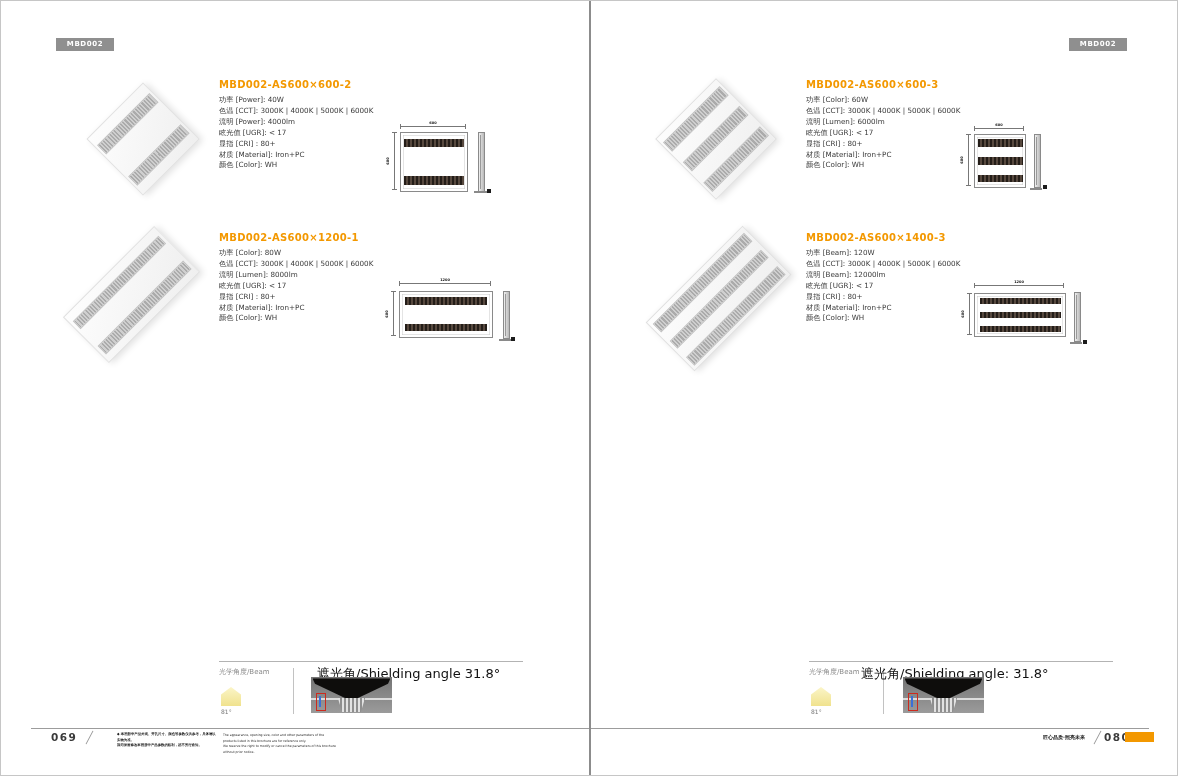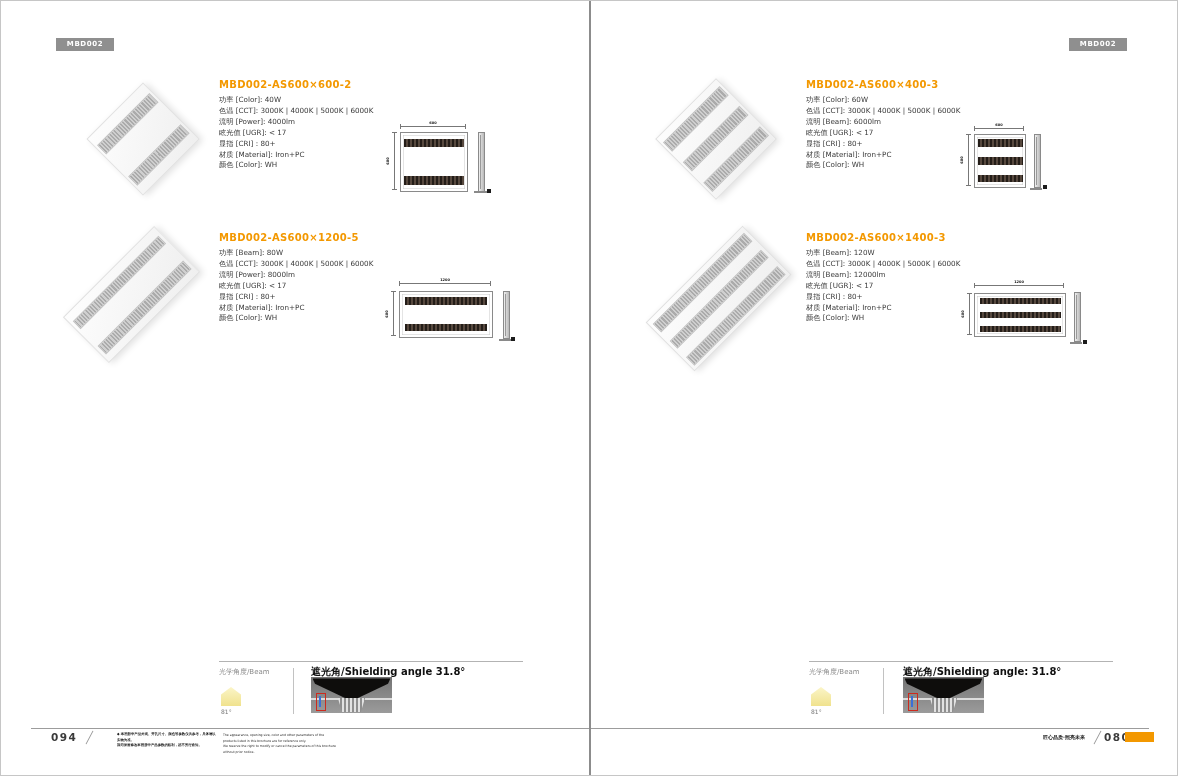--- a/index.html
+++ b/index.html
@@ -34,21 +34,21 @@
   .side:after{content:"";position:absolute;left:1px;top:2px;bottom:2px;width:1px;background:#999;}
   .side-base{position:absolute;height:2px;background:#8a8a8a;}
   .side-box{position:absolute;width:4px;height:4px;background:#1c1c1c;}
   
   .rule{position:absolute;height:1px;background:#b3b3b3;}
   .beam-label{position:absolute;font-size:7px;color:#8a8a8a;white-space:nowrap;}
   .beam-icon{position:absolute;width:20px;height:19px;background:linear-gradient(180deg,#fbf5c8,#f0e28e);
     clip-path:polygon(50% 0,100% 40%,100% 100%,0 100%,0 40%);}
   .beam-angle{position:absolute;font-size:6px;color:#777;}
   .vdiv{position:absolute;width:1px;background:#c2c2c2;}
-  .shield-title{position:absolute;font-size:10px;font-weight:bold;color:#111;white-space:nowrap;}
+  .shield-title{position:absolute;font-size:13px;font-weight:normal;color:#111;white-space:nowrap;margin-left:6px;}
   .shield-photo{position:absolute;width:81px;height:36px;background:linear-gradient(180deg,#747474,#9b9b9b);overflow:hidden;}
   .sp-baffle{position:absolute;left:2%;top:4%;width:96%;height:58%;background:#0e0d0c;
     clip-path:polygon(0 0,100% 0,97% 25%,55% 100%,45% 100%,3% 25%);}
   .sp-line{position:absolute;left:0;top:58%;width:100%;height:2px;background:#dcdcdc;}
   .sp-louver{position:absolute;left:33%;top:57%;width:34%;height:40%;
     background:repeating-linear-gradient(90deg,#e2e2e2 0 2px,#8f8f8f 2px 4px);
     clip-path:polygon(0 0,100% 0,84% 100%,16% 100%);}
   .sp-redbox{position:absolute;left:6%;top:45%;width:10%;height:44%;border:1px solid #cc2a1e;}
   .sp-bluemark{position:absolute;left:10%;top:52%;width:2px;height:11px;background:#3a6fd8;}
   
@@ -66,21 +66,21 @@
 <div class="canvas">
 
   <div class="badge" style="left:55px;top:37px;">MBD002</div>
 
   <div class="photo" style="left:102px;top:98px;width:78px;height:78px;">
     <div class="strip" style="top:14%;height:14%;"></div>
     <div class="strip" style="top:70%;height:14%;"></div>
   </div>
   <div class="product-title" style="left:218px;top:78px;">MBD002-AS600×600-2</div>
   <div class="specs" style="left:218px;top:94px;">
-    <div>功率  [Color]: 40W</div>
+    <div>功率  [Power]: 40W</div>
     <div>色温  [CCT]: 3000K | 4000K | 5000K | 6000K</div>
     <div>流明  [Power]: 4000lm</div>
     <div>眩光值  [UGR]: &lt; 17</div>
     <div>显指  [CRI] : 80+</div>
     <div>材质  [Material]: Iron+PC</div>
     <div>颜色  [Color]: WH</div>
   </div>
   <div class="drawing" style="left:390px;top:120px;width:110px;height:80px;">
     <div class="dim-h" style="left:9px;top:5px;width:66px;">
       <span class="dim-label">600</span>
@@ -94,25 +94,25 @@
     </div>
     <div class="side" style="left:87px;top:11px;height:58px;"></div>
     <div class="side-base" style="left:83px;top:70px;width:13px;"></div>
     <div class="side-box" style="left:96px;top:68px;"></div>
   </div>
 
   <div class="photo" style="left:66px;top:261px;width:127px;height:63px;">
     <div class="strip" style="top:14%;height:15%;"></div>
     <div class="strip" style="top:70%;height:15%;"></div>
   </div>
-  <div class="product-title" style="left:218px;top:231px;">MBD002-AS600×1200-5</div>
+  <div class="product-title" style="left:218px;top:231px;">MBD002-AS600×1200-1</div>
   <div class="specs" style="left:218px;top:247px;">
-    <div>功率  [Beam]: 80W</div>
-    <div>色温  [CCT]: 3000K | 4000K | 5000K | 6000K</div>
-    <div>流明  [Power]: 8000lm</div>
+    <div>功率  [Color]: 80W</div>
+    <div>色温  [CCT]: 3000K | 4000K | 5000K | 6000K</div>
+    <div>流明  [Lumen]: 8000lm</div>
     <div>眩光值  [UGR]: &lt; 17</div>
     <div>显指  [CRI] : 80+</div>
     <div>材质  [Material]: Iron+PC</div>
     <div>颜色  [Color]: WH</div>
   </div>
   <div class="drawing" style="left:390px;top:276px;width:132px;height:72px;">
     <div class="dim-h" style="left:8px;top:6px;width:92px;">
       <span class="dim-label">1200</span>
     </div>
     <div class="dim-v" style="left:2px;top:14px;height:45px;">
@@ -135,45 +135,45 @@
   <div class="shield-title" style="left:310px;top:664px;">遮光角/Shielding angle 31.8°</div>
   <div class="shield-photo" style="left:310px;top:676px;">
     <div class="sp-baffle"></div>
     <div class="sp-line"></div>
     <div class="sp-louver"></div>
     <div class="sp-redbox"></div>
     <div class="sp-bluemark"></div>
   </div>
 
   <div class="footer-rule"></div>
-  <div class="page-number" style="left:50px;top:730px;">094</div>
+  <div class="page-number" style="left:50px;top:730px;">069</div>
   <div class="slash" style="left:88px;top:729px;"></div>
   <div class="fineprint-cn" style="left:116px;top:731px;">
     <div>◆ 本画册中产品外观、开孔尺寸、颜色等参数仅供参考，具体请以实物为准。</div>
     <div>我司保留修改本画册中产品参数的权利，恕不另行通知。</div>
   </div>
   <div class="fineprint-en" style="left:222px;top:732px;">
     <div>The appearance, opening size, color and other parameters of the products listed in this brochure are for reference only.</div>
     <div>We reserve the right to modify or cancel the parameters of this brochure without prior notice.</div>
   </div>
 
   <div class="page-divider"></div>
 
   <div class="badge" style="left:1068px;top:37px;">MBD002</div>
 
   <div class="photo" style="left:672px;top:95px;width:84px;height:84px;">
     <div class="strip" style="top:8%;height:13%;"></div>
     <div class="strip" style="top:42%;height:13%;"></div>
     <div class="strip" style="top:76%;height:13%;"></div>
   </div>
-  <div class="product-title" style="left:805px;top:78px;">MBD002-AS600×400-3</div>
+  <div class="product-title" style="left:805px;top:78px;">MBD002-AS600×600-3</div>
   <div class="specs" style="left:805px;top:94px;">
     <div>功率  [Color]: 60W</div>
     <div>色温  [CCT]: 3000K | 4000K | 5000K | 6000K</div>
-    <div>流明  [Beam]: 6000lm</div>
+    <div>流明  [Lumen]: 6000lm</div>
     <div>眩光值  [UGR]: &lt; 17</div>
     <div>显指  [CRI] : 80+</div>
     <div>材质  [Material]: Iron+PC</div>
     <div>颜色  [Color]: WH</div>
   </div>
   <div class="drawing" style="left:965px;top:120px;width:95px;height:80px;">
     <div class="dim-h" style="left:8px;top:7px;width:50px;">
       <span class="dim-label">600</span>
     </div>
     <div class="dim-v" style="left:2px;top:13px;height:52px;">
@@ -219,21 +219,21 @@
     <div class="side" style="left:106px;top:13px;height:48px;"></div>
     <div class="side-base" style="left:102px;top:63px;width:12px;"></div>
     <div class="side-box" style="left:115px;top:61px;"></div>
   </div>
 
   <div class="rule" style="left:808px;top:660px;width:304px;"></div>
   <div class="beam-label" style="left:808px;top:666px;">光学角度/Beam</div>
   <div class="beam-icon" style="left:810px;top:686px;"></div>
   <div class="beam-angle" style="left:810px;top:707px;">81°</div>
   <div class="vdiv" style="left:882px;top:667px;height:46px;"></div>
-  <div class="shield-title" style="left:902px;top:664px;">遮光角/Shielding angle: 31.8°</div>
+  <div class="shield-title" style="left:854px;top:664px;">遮光角/Shielding angle: 31.8°</div>
   <div class="shield-photo" style="left:902px;top:676px;">
     <div class="sp-baffle"></div>
     <div class="sp-line"></div>
     <div class="sp-louver"></div>
     <div class="sp-redbox"></div>
     <div class="sp-bluemark"></div>
   </div>
 
   <div class="slogan" style="left:1042px;top:733px;">匠心品质·照亮未来</div>
   <div class="slash" style="left:1096px;top:729px;"></div>

